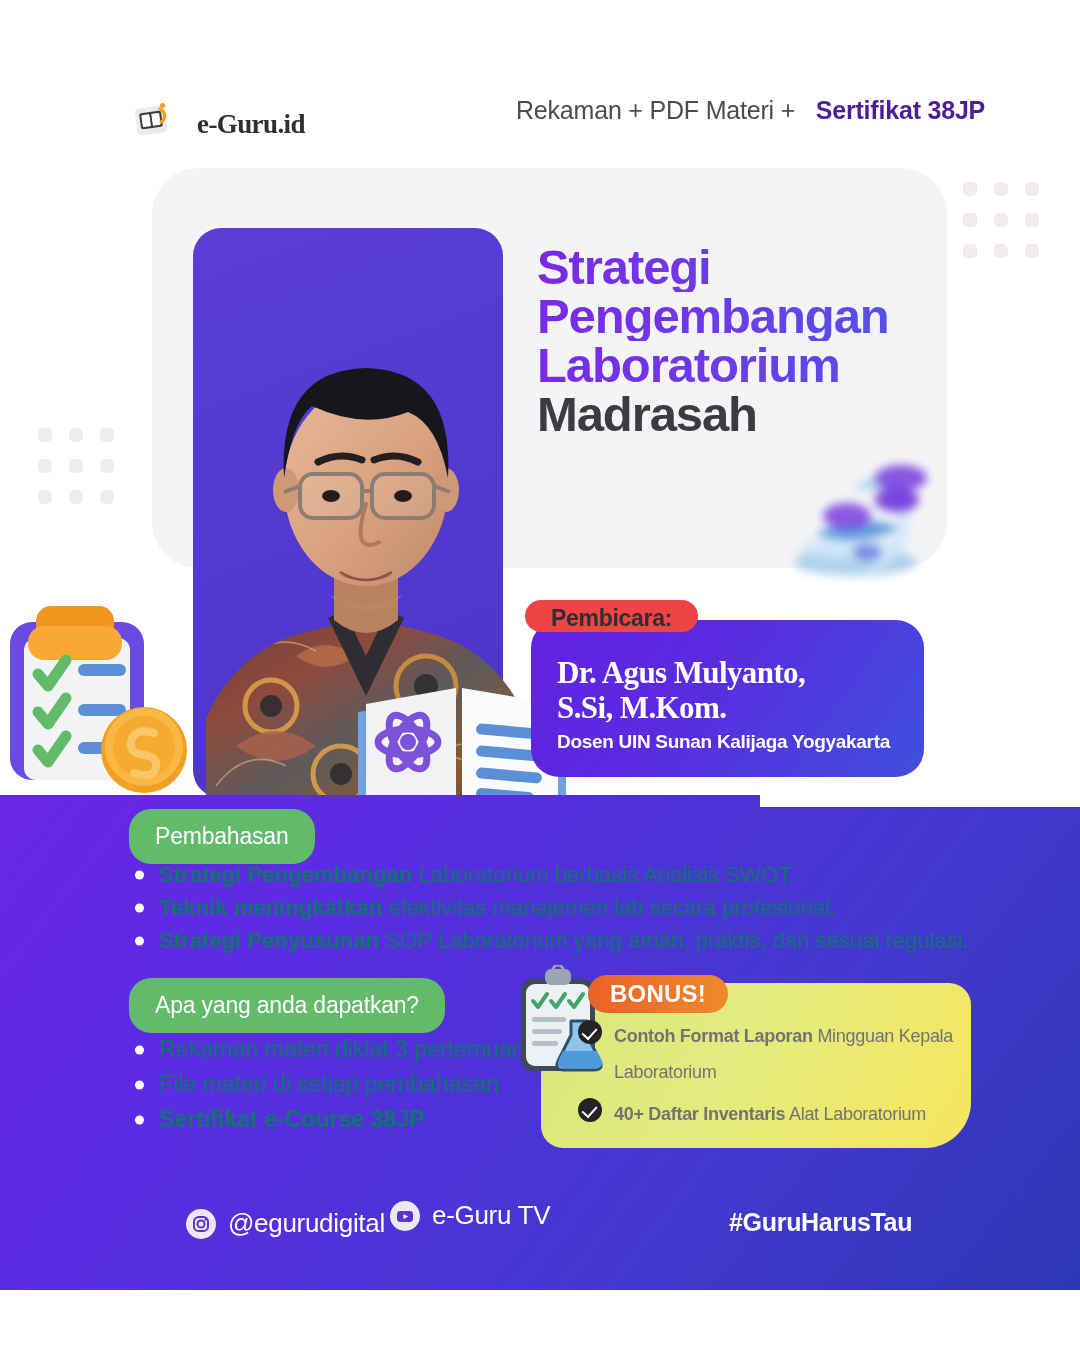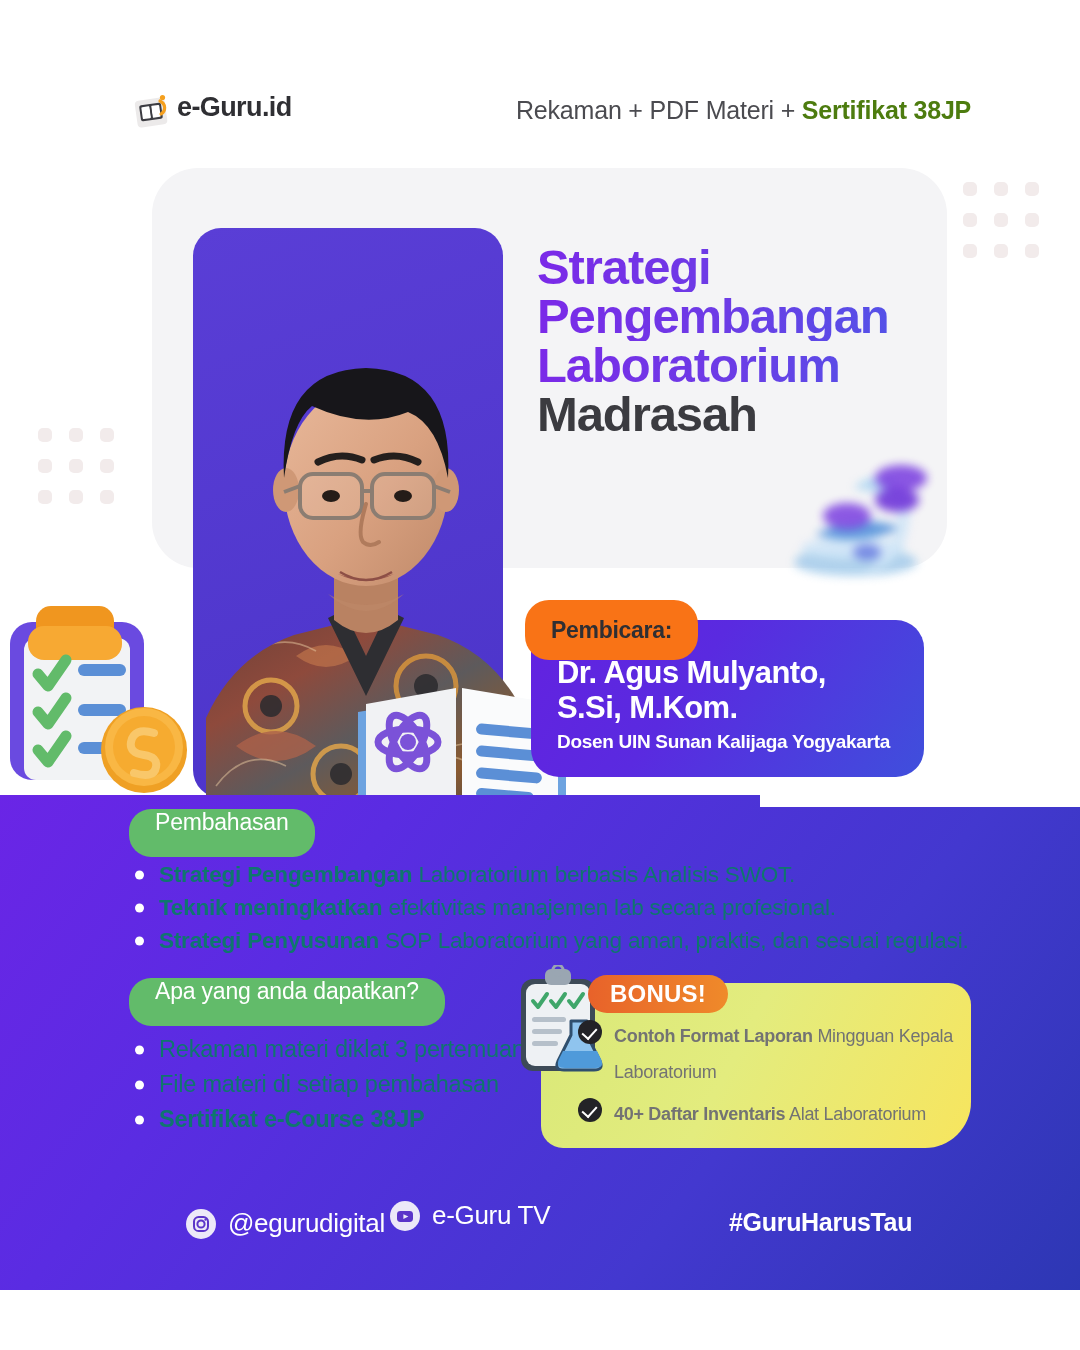--- a/index.html
+++ b/index.html
@@ -7,25 +7,25 @@
   body {
     font-family:"Liberation Sans", sans-serif;
     background:#ffffff;
     position:relative;
     overflow:hidden;
   }
   #poster { position:relative; width:1080px; height:1350px; background:#fff; overflow:hidden; }
 
   
   .header { position:absolute; top:92px; left:0; width:1080px; height:56px; }
-  .brand { position:absolute; left:133px; top:0; display:flex; align-items:flex-start; gap:4px; height:48px; }
+  .brand { position:absolute; left:133px; top:0; display:flex; align-items:flex-end; gap:24px; height:48px;font-family:Liberation Serif, serif; }
   .brand-mark { width:40px; height:40px; position:relative; }
   .brand-name { font-size:27px; font-weight:bold; color:#2f2f33; letter-spacing:-0.6px; }
   .header-tag { position:absolute; left:516px; top:4px; font-size:25px; color:#4b4b50; letter-spacing:-0.2px; white-space:nowrap; }
-  .header-tag b { color:#4d7c0f; font-weight:bold; }
+  .header-tag b { color:#4c1d95; font-weight:bold;margin-left:14px; }
 
   
   .hero-card {
     position:absolute; left:152px; top:168px; width:795px; height:400px;
     background:#f4f4f6; border-radius:46px;
   }
   .dots { position:absolute; display:grid; grid-template-columns:repeat(3,14px); grid-template-rows:repeat(3,14px); gap:17px; }
   .dots span { width:14px; height:14px; border-radius:5px; background:#f2ebeb; display:block; }
   .dots-tr { left:963px; top:182px; }
   .dots-l  { left:38px; top:428px; }
@@ -54,45 +54,45 @@
   }
   .title .dark { color:#3b3b40; }
 
   
   .speaker-card {
     position:absolute; left:531px; top:620px; width:393px; height:157px;
     background:linear-gradient(125deg,#6322e0 0%, #5a2ae0 40%, #3f4fdc 100%);
     border-radius:28px;
   }
   .speaker-pill {
-    position:absolute; left:525px; top:600px; height:60px; padding:0 26px;
-    background:#f97316; border-radius:24px; display:flex; align-items:center;
+    position:absolute; left:525px; top:600px; height:32px; padding:0 26px;
+    background:#ef4444; border-radius:24px; display:flex; align-items:flex-end;
   }
   .speaker-pill span { font-size:23px; font-weight:bold; color:#2f2f33; letter-spacing:-0.3px; }
   .speaker-name { position:absolute; left:557px; top:655px; width:370px; }
-  .speaker-name .n { font-size:31px; font-weight:bold; color:#fff; line-height:35px; letter-spacing:-0.6px; white-space:nowrap; }
+  .speaker-name .n { font-size:31px; font-weight:bold; color:#fff; line-height:35px; letter-spacing:-0.6px; white-space:nowrap;font-family:Liberation Serif, serif; }
   .speaker-aff { position:absolute; left:557px; top:731px; font-size:19px; font-weight:bold; color:#fff; letter-spacing:-0.3px; white-space:nowrap; }
 
   
   .deco-clipboard { position:absolute; left:2px; top:600px; width:170px; height:185px; }
   .deco-coin { position:absolute; left:98px; top:702px; width:92px; height:92px; }
   .deco-book { position:absolute; left:352px; top:672px; width:220px; height:150px; }
 
   
   .purple {
     position:absolute; left:0; top:795px; width:1080px; height:495px;
     background:linear-gradient(128deg,#6a25e6 0%, #5a2ce2 28%, #4338cf 68%, #2d37b4 100%);
   }
   .purple-notch {
     position:absolute; left:760px; top:795px; width:320px; height:12px; background:#fff;
   }
 
   .pill-green {
-    position:absolute; height:48px; padding:0 26px; background:#62bb6a;
-    border-radius:22px; display:flex; 
+    position:absolute; height:55px; padding:0 26px; background:#62bb6a;
+    border-radius:22px; display:flex; align-items:center;
   }
   .pill-green span { font-size:23px; color:#fff; letter-spacing:-0.2px; font-weight:500; white-space:nowrap; }
   .pill-pembahasan { left:129px; top:809px; }
   .pill-dapatkan  { left:129px; top:978px; }
 
   .bullets { position:absolute; list-style:none; }
   .bullets li { position:relative; padding-left:30px; color:#0f766e; white-space:nowrap; }
   .bullets li::before {
     content:""; position:absolute; left:6px; top:50%; transform:translateY(-50%);
     width:9px; height:9px; border-radius:50%; background:#fff;

